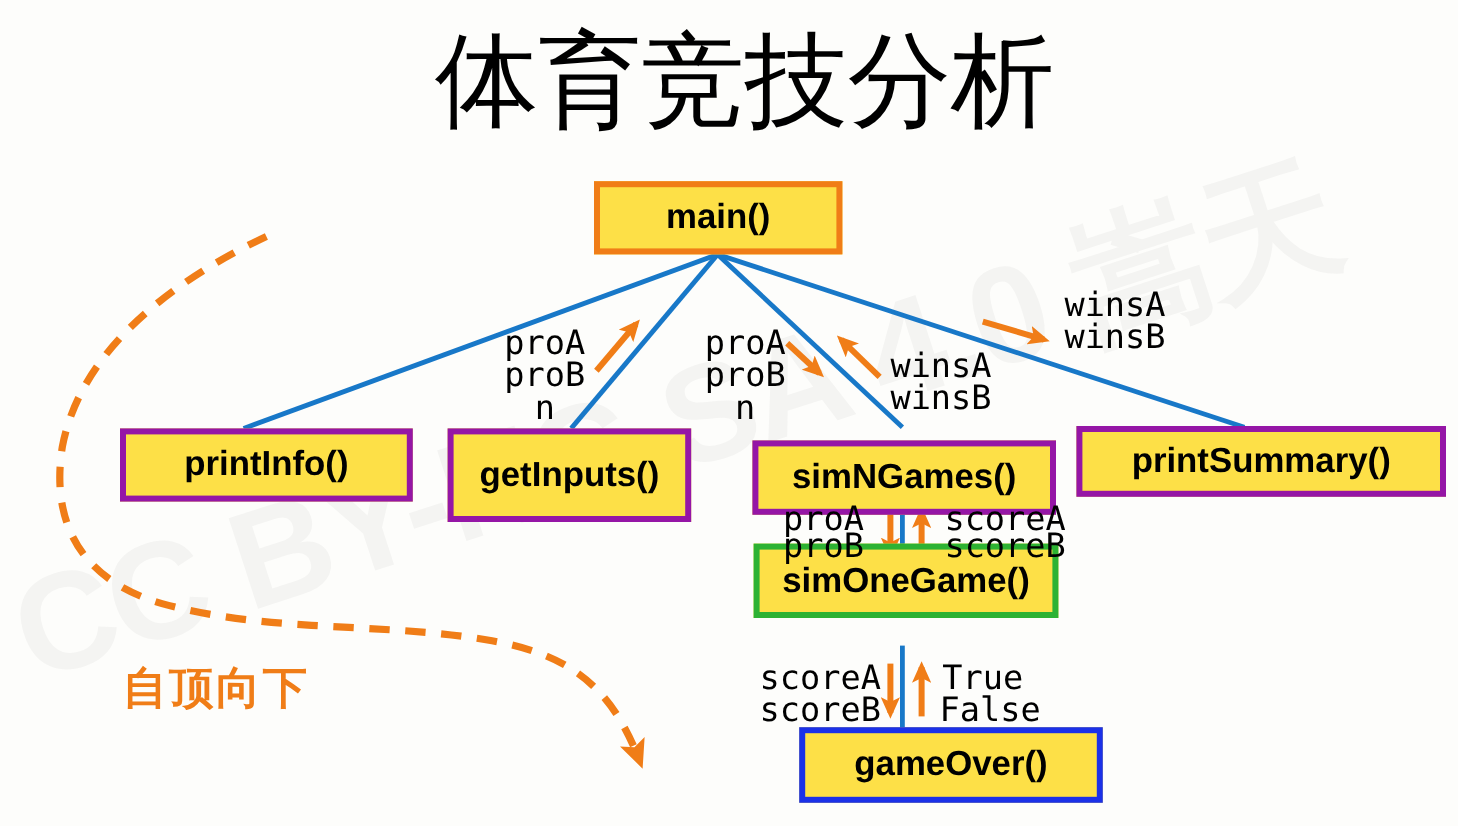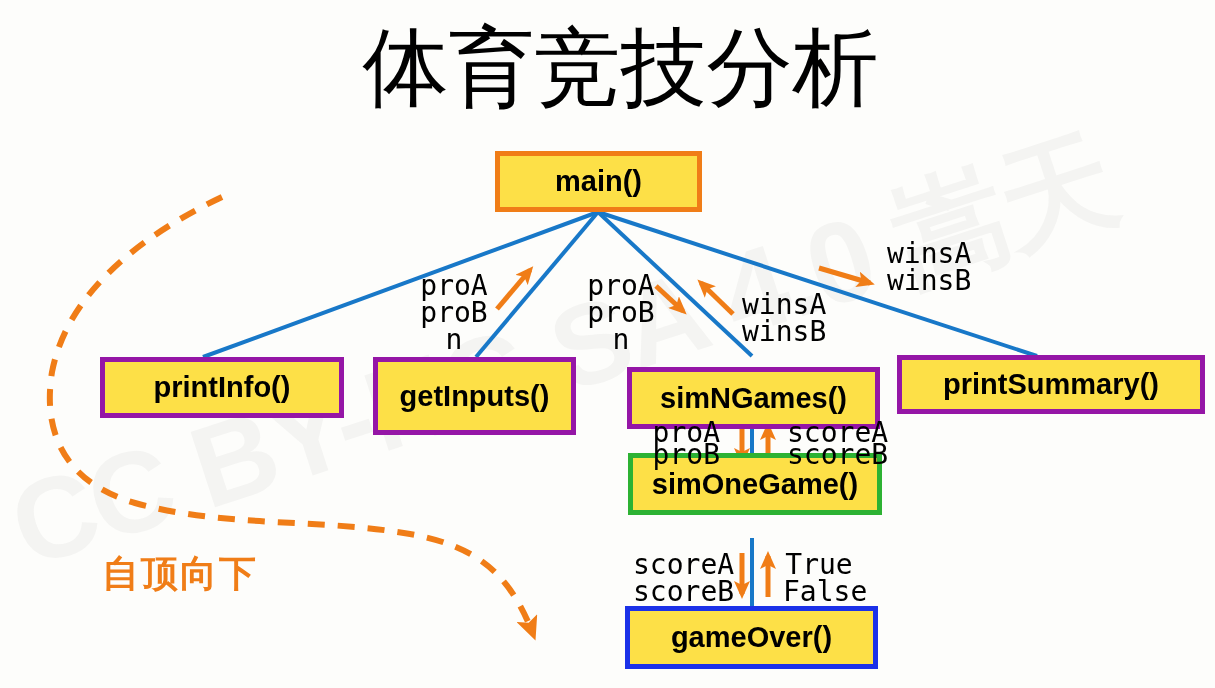--- a/index.html
+++ b/index.html
@@ -57,21 +57,21 @@
     align-items:center;
     justify-content:center;
     font-weight:bold;
     font-size:29px;
     color:var(--ink);
     z-index:3;
   }
   .b-orange{border:5px solid var(--orange);}
   .b-purple{border:5px solid var(--purple);}
   .b-green{border:5px solid var(--green);}
-  .b-blue{border:5px solid var(--deep-blue);}
+  .b-blue{border:5px solid var(--deep-blue);margin-left:41px;}
   .flow-label{
     position:absolute;
     font-family:"DejaVu Sans Mono", monospace;
     font-weight:normal;
     font-size:28px;
     color:var(--ink);
     z-index:3;
     line-height:27px;
   }
   .flow-label span{display:block;}

